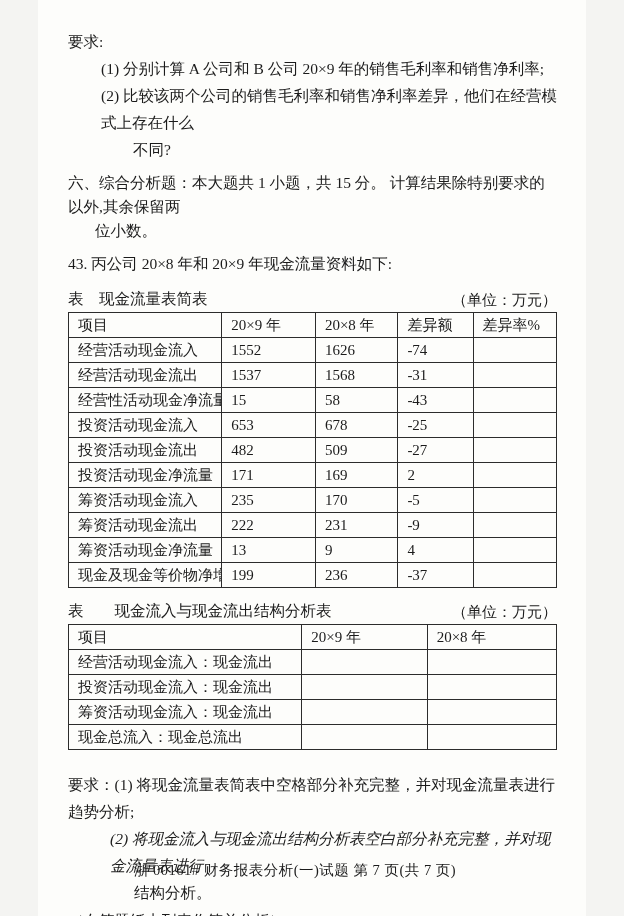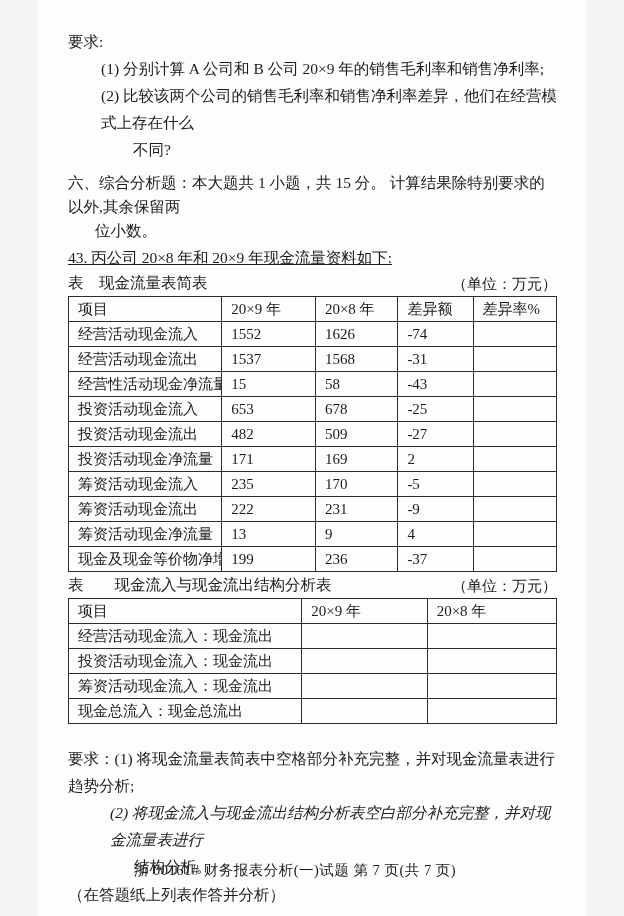--- a/index.html
+++ b/index.html
@@ -17,27 +17,27 @@
     color: #1b1b1b;
     padding: 28px 29px 0 30px;
     overflow: hidden;
   }
   p { margin: 0; font-size: 15.5px; line-height: 27px; white-space: pre-wrap; }
   .indent-1 { padding-left: 33px; }
   .indent-2 { padding-left: 65px; }
   .section-block { margin-top: 8px; }
   .section-block p { line-height: 24px; }
   .sec-cont { padding-left: 27px; font-family: Liberation Serif, serif; }
-  .q43 { line-height: 24px; margin-top: 3px; text-decoration: underline; }
+  .q43 { line-height: 24px; margin-top: 9px; }
 
   .caption-row {
     display: flex;
     justify-content: space-between;
     align-items: flex-end;
-    margin-top: 3px;
+    margin-top: 13px;
     margin-bottom: 2px;
     height: 21px;
   }
   .caption-row .cap { font-size: 15.5px; }
   .caption-row .unit { font-size: 15px; }
 
   table {
     width: 100%;
     border-collapse: collapse;
     table-layout: fixed;

